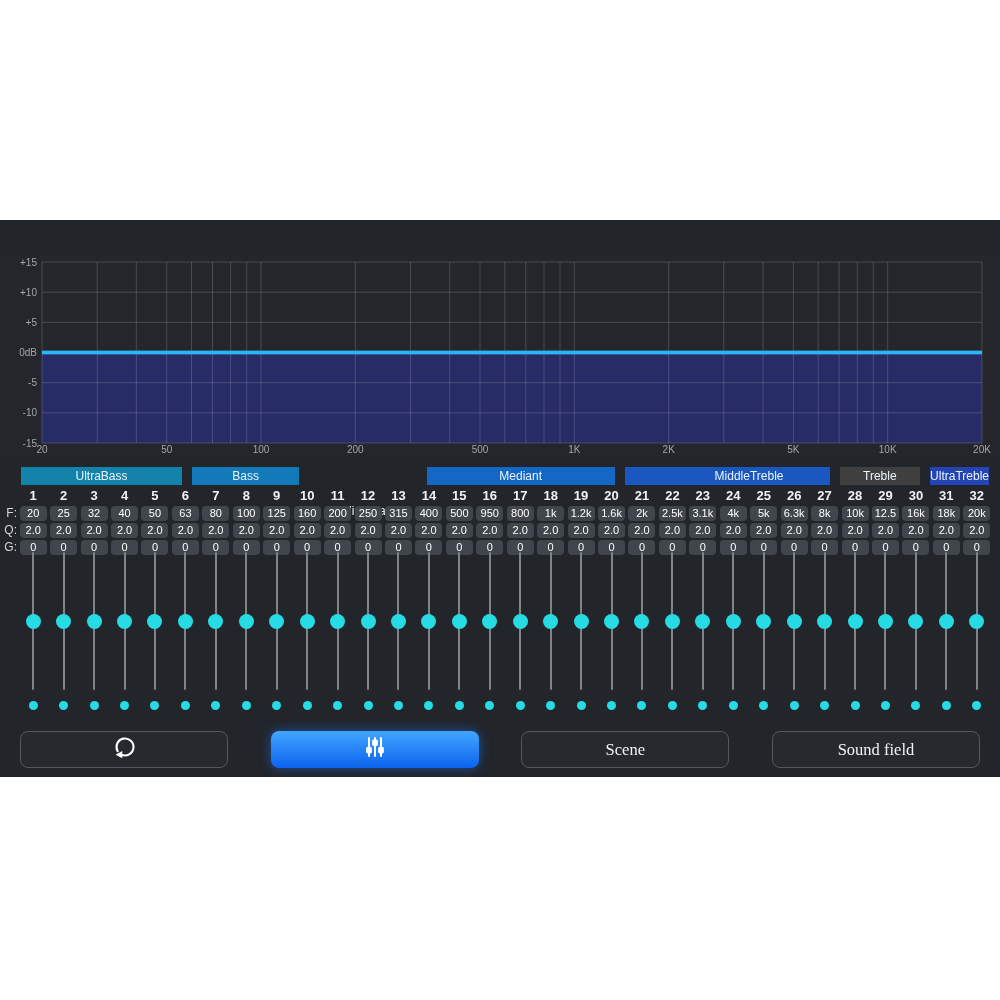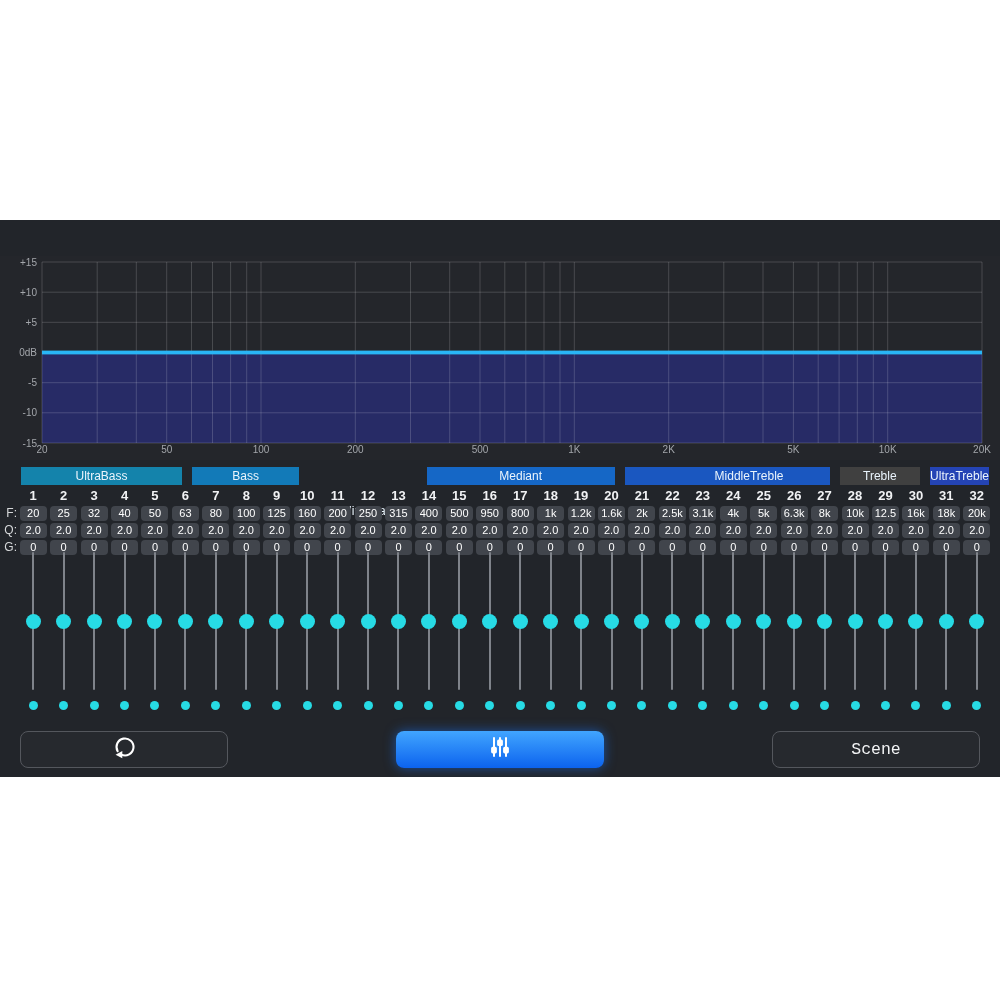--- a/index.html
+++ b/index.html
@@ -37,21 +37,21 @@
   .knob{position:absolute;width:15px;height:15px;border-radius:50%;
     background:var(--accent,#27dbe5);left:calc(50% - 7.5px);}
   .dots{position:absolute;top:481px;left:18px;width:974px;display:flex;}
   .dot-cell{flex:1;display:flex;justify-content:center;}
   .dot{width:9px;height:9px;border-radius:50%;background:var(--accent,#27dbe5);}
   
   .button-row{position:absolute;top:511px;left:0;width:1000px;height:38px;display:flex;
     justify-content:space-between;padding:0 20px;box-sizing:border-box;}
   .btn{width:208px;height:37px;border-radius:8px;background:var(--btn,#26292e);
     border:1.5px solid var(--btnb,#54575d);display:flex;align-items:center;justify-content:center;
-    color:#f2f3f5;font-size:16.5px;padding:0;cursor:pointer;font-family:Liberation Mono, monospace;}
+    color:#f2f3f5;font-size:16.5px;padding:0;cursor:pointer;font-family:Liberation Serif, serif;}
   .btn.active{background:linear-gradient(180deg,#41a5ff 0%,#0c63ee 100%);border:none;
     box-shadow:0 0 12px rgba(24,118,255,.55);}
 </style>
 </head>
 <body>
 
 <div class="device">
 
   <div class="status-bar">
     <div class="nav-icons">
@@ -623,15 +623,18 @@
           <line x1="19" y1="4" x2="19" y2="22" stroke="#fff" stroke-width="2" stroke-linecap="round"></line>
           <rect x="4.1" y="12.8" width="5.8" height="6.6" rx="1.6" fill="#fff"></rect>
           <rect x="10.1" y="5.4" width="5.8" height="6.6" rx="1.6" fill="#fff"></rect>
           <rect x="16.1" y="12.8" width="5.8" height="6.6" rx="1.6" fill="#fff"></rect>
         </svg>
       </span>
     </button>
     <button class="btn">
       <span>Scene</span>
     </button>
+    <button class="btn">
+      <span>Sound field</span>
+    </button>
   </div>
 
 </div>
 
 </body></html>

